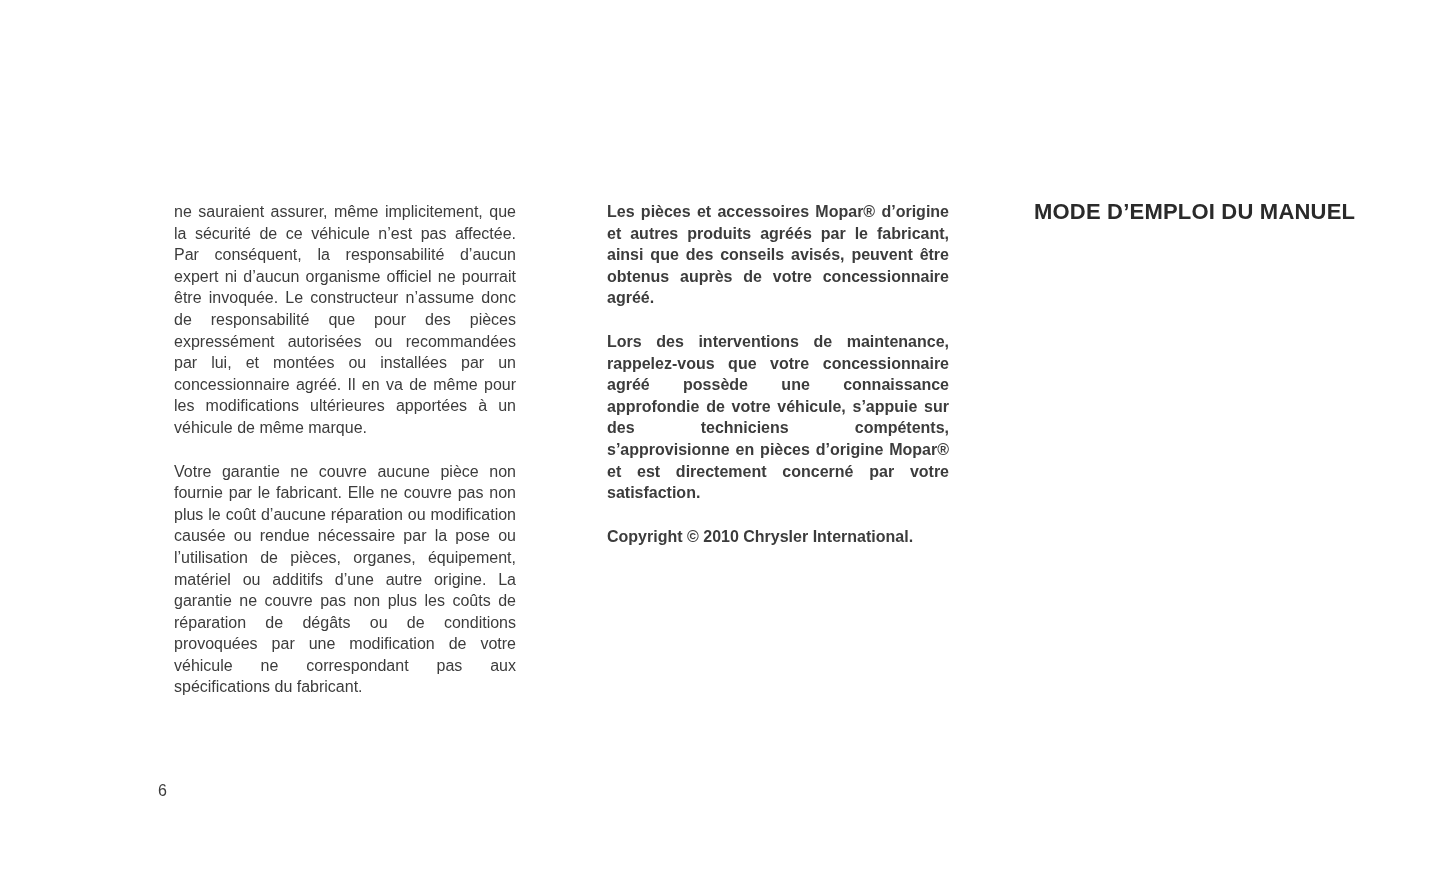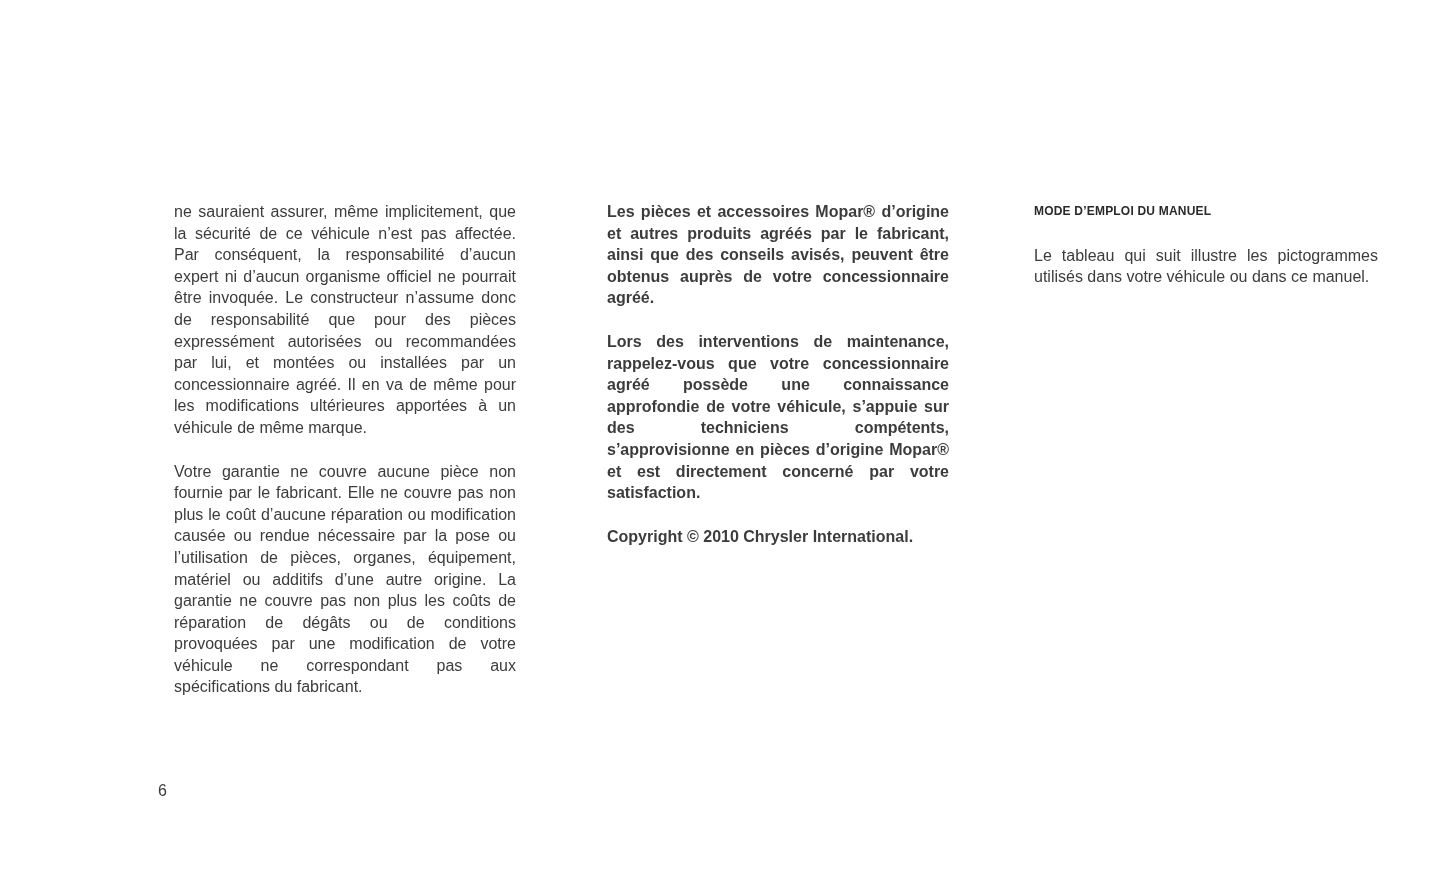--- a/index.html
+++ b/index.html
@@ -27,21 +27,21 @@
     line-height: 21.6px;
     text-align: justify;
     hyphens: auto;
     -webkit-hyphens: auto;
   }
   .col-1 { left: 100px; }
   .col-2 { left: 533px; font-weight: bold; }
   .col-3 { left: 960px; width: 388px; }
   .col p { margin-bottom: 9.5px; }
   .heading {
-    font-size: 12px;
+    font-size: 22px;
     font-weight: bold;
     color: #2a2a2a;
     letter-spacing: 0.2px;
     text-align: left;
     margin-bottom: 2px;
   }
   .page-number {
     position: absolute;
     left: 100px;
     top: 724px;
@@ -60,18 +60,17 @@
   </div>
 
   <div class="col col-2">
     <p>Les pièces et accessoires Mopar® d’origine et autres produits agréés par le fabricant, ainsi que des conseils avisés, peuvent être obtenus auprès de votre concessionnaire agréé.</p>
     <p>Lors des interventions de maintenance, rappelez-vous que votre concessionnaire agréé possède une connaissance approfondie de votre véhicule, s’appuie sur des techniciens compétents, s’approvisionne en pièces d’origine Mopar® et est directement concerné par votre satisfaction.</p>
     <p>Copyright © 2010 Chrysler International.</p>
   </div>
 
   <div class="col col-3">
     <div class="heading">MODE D’EMPLOI DU MANUEL</div>
-    <p>Le tableau qui suit illustre les pictogrammes utilisés dans votre véhicule ou dans ce manuel.</p>
   </div>
 
   <div class="page-number">6</div>
 
 </div>
 
 </body></html>

